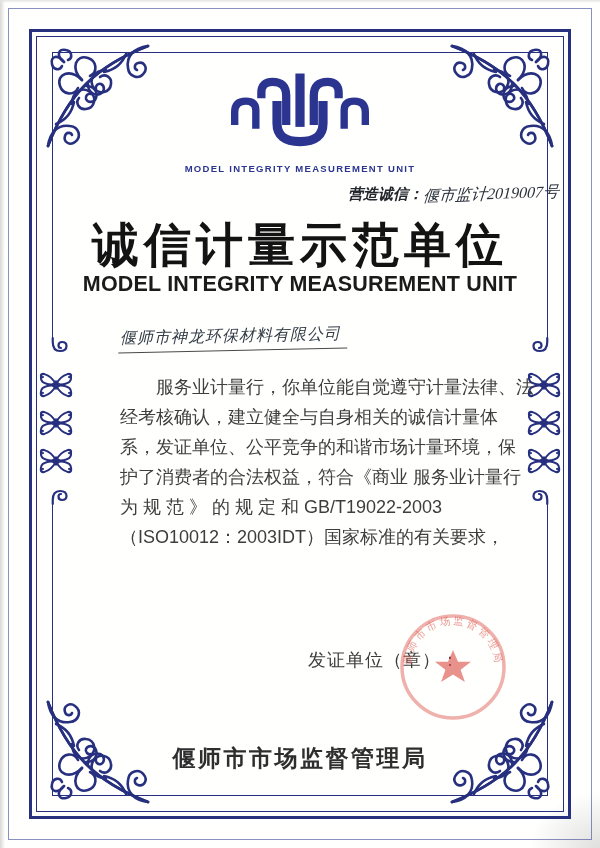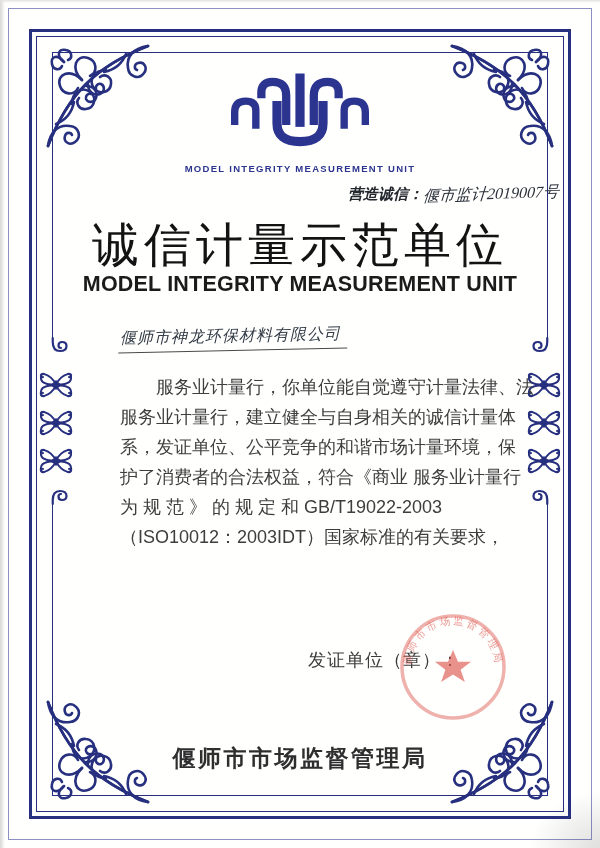--- a/index.html
+++ b/index.html
@@ -33,21 +33,21 @@
   .logo-mark{display:block;margin:0 auto;}
   .logo-caption{margin-top:3px;font-size:9.5px;font-weight:bold;letter-spacing:1.3px;
                 color:#2b3590;}
   
   .cert-no{position:absolute;left:348px;top:184px;font-size:15px;color:#23272e;white-space:nowrap;}
   .cert-no .lbl{font-family:"Liberation Serif","DejaVu Serif",serif;font-style:italic;font-weight:600;}
   .cert-no .val{display:inline-block;font-family:"Liberation Serif","DejaVu Serif",serif;
                 font-style:italic;font-size:16px;color:#2a303a;transform:rotate(-2deg) skewX(-6deg);}
   
   .title-zh{position:absolute;left:0;right:0;top:214px;text-align:center;
-            font-family:"Liberation Serif","DejaVu Serif",serif;font-weight:400;
+            font-family:"Liberation Serif","DejaVu Serif",serif;font-weight:700;
             font-size:47px;letter-spacing:5px;color:#131313;}
   .title-en{position:absolute;left:0;right:0;top:272px;text-align:center;
             font-size:21.5px;font-weight:800;letter-spacing:.2px;color:#1b1b1b;}
   
   .company{position:absolute;left:118px;top:326px;display:inline-block;
            font-family:"Liberation Serif","DejaVu Serif",serif;font-style:italic;
            font-size:16px;letter-spacing:1px;color:#333c46;
            border-bottom:1.5px solid #4a4a4a;padding:0 6px 3px 2px;transform:rotate(-1.2deg);}
   
   .body-text{position:absolute;left:120px;top:372px;width:392px;color:#3e3e3e;
@@ -162,21 +162,21 @@
     <span class="lbl">营造诚信：</span><span class="val">偃市监计2019007号</span>
   </div>
 
   <div class="title-zh">诚信计量示范单位</div>
   <div class="title-en">MODEL INTEGRITY MEASUREMENT UNIT</div>
 
   <div class="company">偃师市神龙环保材料有限公司</div>
 
   <div class="body-text">
     <div class="ln first">服务业计量行，你单位能自觉遵守计量法律、法</div>
-    <div class="ln">服务业计量行，建立健全与自身相关的诚信计量体</div>
+    <div class="ln">经考核确认，建立健全与自身相关的诚信计量体</div>
     <div class="ln">系，发证单位、公平竞争的和谐市场计量环境，保</div>
     <div class="ln">护了消费者的合法权益，符合《商业 服务业计量行</div>
     <div class="ln">为 规 范 》 的 规 定 和 GB/T19022-2003</div>
     <div class="ln">（ISO10012：2003IDT）国家标准的有关要求，</div>
   </div>
 
   <div class="issue-line">发证单位（章）：</div>
 
   <svg class="seal" viewBox="-65 -65 130 130">
     <circle cx="0" cy="0" r="51" fill="none" stroke="rgba(221,85,75,0.50)" stroke-width="3.5"></circle>

